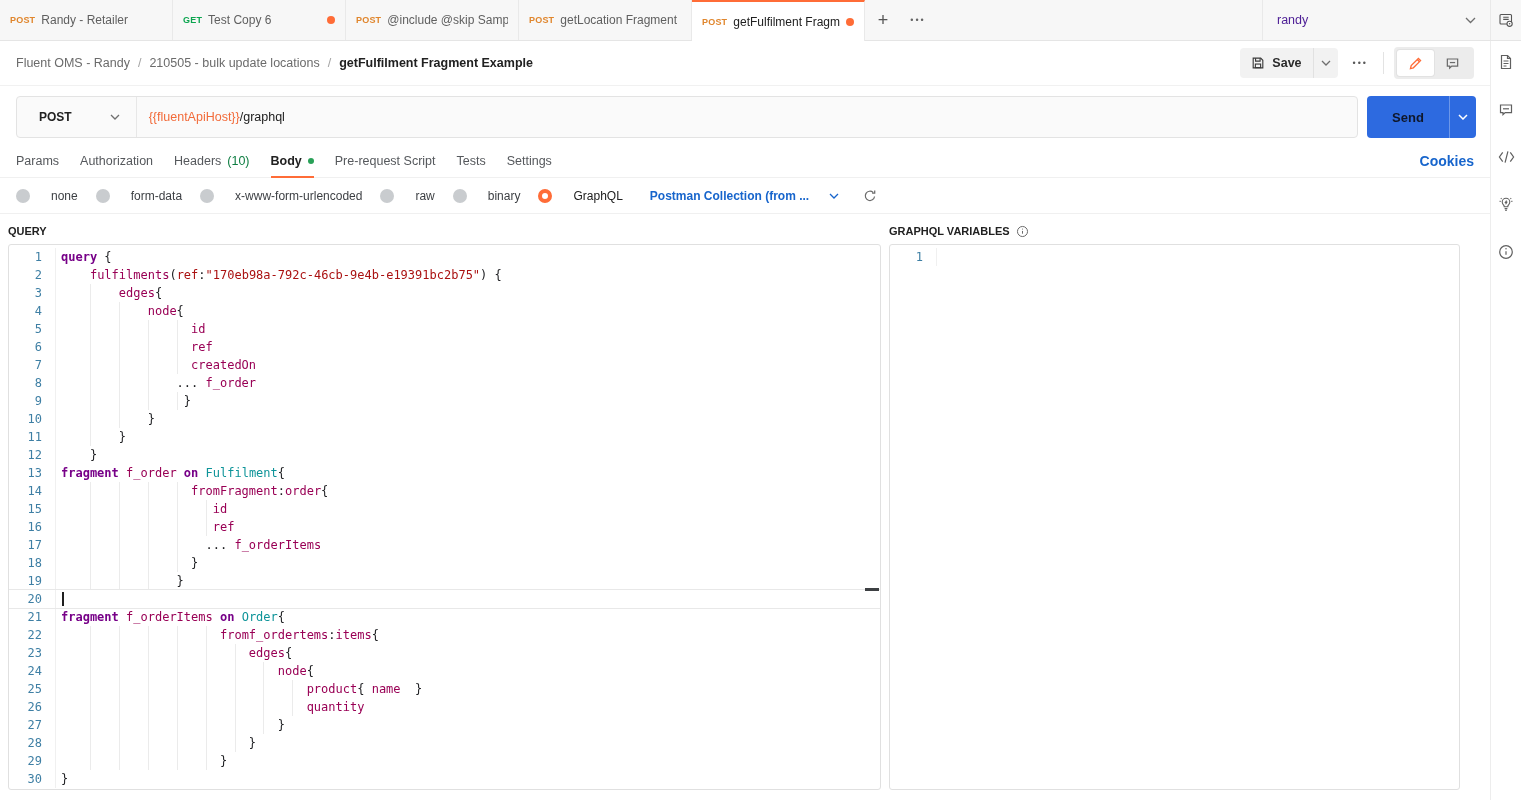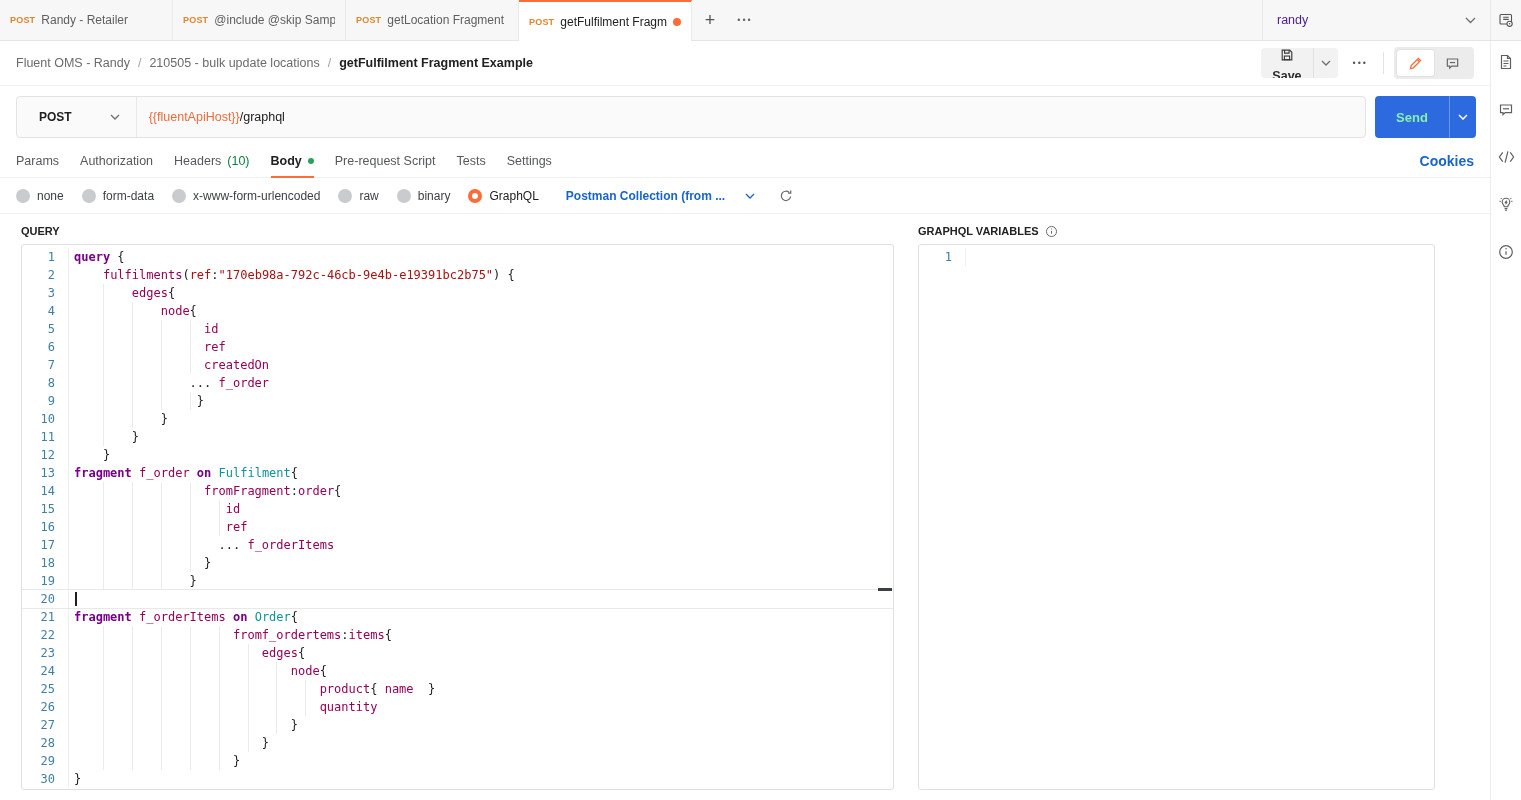--- a/index.html
+++ b/index.html
@@ -28,57 +28,57 @@
   .main-row{ display:flex; height:759px; }
   .content{ width:1490px; }
   .rail{ width:31px; border-left:1px solid #ededed; display:flex; flex-direction:column; align-items:center; padding-top:13px; gap:32px; color:#606060; }
   
   .crumb-row{ height:45px; display:flex; align-items:center; padding:0 16px; border-bottom:1px solid #f1f1f1; }
   .crumb{ font-size:12.5px; color:#6b6b6b; cursor:pointer; white-space:nowrap; }
   .crumb.current{ color:#212121; font-weight:700; cursor:default; }
   .crumb-sep{ margin:0 8px; color:#a3a3a3; font-size:12.5px; }
   .crumb-actions{ margin-left:auto; display:flex; align-items:center; gap:10px; }
   .save-btn{ display:flex; height:30px; background:#f2f2f2; border-radius:4px; overflow:hidden; cursor:pointer; }
-  .save-main{ display:flex; align-items:center; gap:7px; padding:0 11px; font-size:12.5px; font-weight:600; color:#2b2b2b;flex-direction:column; }
+  .save-main{ display:flex; align-items:center; gap:7px; padding:0 11px; font-size:12.5px; font-weight:600; color:#2b2b2b; }
   .save-caret{ width:25px; border-left:1px solid #e1e1e1; display:flex; align-items:center; justify-content:center; }
   .dots3{ font-size:9px; letter-spacing:2px; color:#595959; padding:0 5px; cursor:pointer; }
   .vdiv{ width:1px; height:22px; background:#e3e3e3; }
   .seg{ height:32px; background:#ececec; border-radius:4px; padding:3px; display:flex; }
   .seg-btn{ width:37px; display:flex; align-items:center; justify-content:center; border-radius:3px; cursor:pointer; }
   .seg-btn.active{ background:#fff; box-shadow:0 0 0 1px #e2e2e2; }
   
   .url-row{ height:59px; display:flex; gap:9px; padding:10px 14px 7px 16px; }
   .req-bar{ flex:1; display:flex; align-items:center; height:42px; background:#fafafa; border:1px solid #e3e3e3; border-radius:4px; }
   .method-select{ display:flex; align-items:center; padding:0 16px 0 22px; gap:38px; font-size:12px; font-weight:700; color:#212121; cursor:pointer; align-self:stretch; border-right:1px solid #e7e7e7; }
   .url-text{ padding-left:12px; font-size:12.5px; cursor:text; }
   .url-var{ color:var(--url-var); } .url-path{ color:#212121;text-align:right; }
-  .send-btn{ width:101px; height:42px; display:flex; background:var(--send-blue); border-radius:4px; color:#86efac; cursor:pointer; }
+  .send-btn{ width:109px; height:42px; display:flex; background:var(--send-blue); border-radius:4px; color:#0f172a; cursor:pointer; }
   .send-main{ flex:1; display:flex; align-items:center; justify-content:center; font-size:13px; font-weight:600; }
   .send-caret{ width:27px; border-left:1px solid rgba(255,255,255,.3); display:flex; align-items:center; justify-content:center; color:#fff; }
   
   .req-tabs{ height:33px; display:flex; align-items:center; gap:21px; padding:0 16px; border-bottom:1px solid #f0f0f0; }
   .rtab{ font-size:12.5px; color:#55585c; cursor:pointer; height:33px; display:flex; align-items:center; gap:6px; border-bottom:2px solid transparent; padding-top:1px; }
   .rtab.active{ color:#212121; font-weight:600; border-bottom-color:var(--accent); }
   .rtab .count{ color:var(--count-green); }
   .gdot{ width:6px; height:6px; border-radius:50%; background:var(--dot-green); }
   .cookies{ margin-left:auto; font-size:14px; font-weight:600; color:var(--link-blue); cursor:pointer; }
   
   .bodytype-row{ height:36px; display:flex; align-items:center; gap:18px; padding:0 16px; border-bottom:1px solid #f0f0f0; }
-  .radio{ display:flex; align-items:center; gap:7px; cursor:pointer; }
+  .radio{ display:flex; align-items:center; gap:21px; cursor:pointer; }
   .rdot{ width:14px; height:14px; border-radius:50%; background:#c9cccf; }
   .radio.selected .rdot{ background:#fff; border:4.5px solid var(--accent); }
   .radio .rlabel{ font-size:12px; color:#3c3f43; }
   .radio.selected .rlabel{ color:#212121; }
   .schema-dd{ display:flex; align-items:center; gap:20px; margin-left:9px; color:var(--link-blue); font-size:12px; font-weight:600; cursor:pointer;justify-content:center; }
   .refresh{ margin-left:6px; color:#6a6a6a; cursor:pointer; display:flex; }
   
-  .editors{ display:flex; padding:11px 0 0 21px; }
+  .editors{ display:flex; padding:11px 0 0 8px; }
   .pane-label{ font-size:11px; font-weight:700; color:#212121; line-height:13px; margin-bottom:6px; display:flex; align-items:center; gap:6px; }
   .pane-q{ width:873px; }
-  .pane-v{ width:517px; margin-left:24px; }
+  .pane-v{ width:571px; margin-left:8px; }
   .panel{ height:546px; border:1px solid #e0e0e0; border-radius:3px; position:relative; overflow:hidden; padding-top:3px; background:#fff; }
   .cline{ display:flex; height:18px; line-height:18px; font-family:"DejaVu Sans Mono", monospace; font-size:12px; }
   .ln{ width:47px; flex:none; text-align:right; padding-right:13px; color:var(--line-number); border-right:1px solid #f0f0f0; }
   .code{ flex:1; padding-left:5px; white-space:pre; color:var(--punctuation); }
   .tk-kw{ color:var(--keyword); font-weight:700; }
   .tk-prop{ color:var(--property); }
   .tk-attr{ color:var(--attribute); }
   .tk-str{ color:var(--string); }
   .tk-type{ color:var(--type); }
   .tk-punct{ color:var(--punctuation); }
@@ -92,20 +92,25 @@
 
 <div id="app">
 
   <header class="tabbar">
     <div class="tabs-wrap">
         <div class="tab">
           <span class="method m-POST">POST</span>
           <span class="tlabel">Randy - Retailer</span>
         </div>
         <div class="tab">
+          <span class="method m-GET">GET</span>
+          <span class="tlabel">Test Copy 6</span>
+          <span class="udot"></span>
+        </div>
+        <div class="tab">
           <span class="method m-POST">POST</span>
           <span class="tlabel">@include @skip Sample</span>
         </div>
         <div class="tab">
           <span class="method m-POST">POST</span>
           <span class="tlabel">getLocation Fragment E</span>
         </div>
         <div class="tab active">
           <span class="method m-POST">POST</span>
           <span class="tlabel">getFulfilment Fragme</span>

